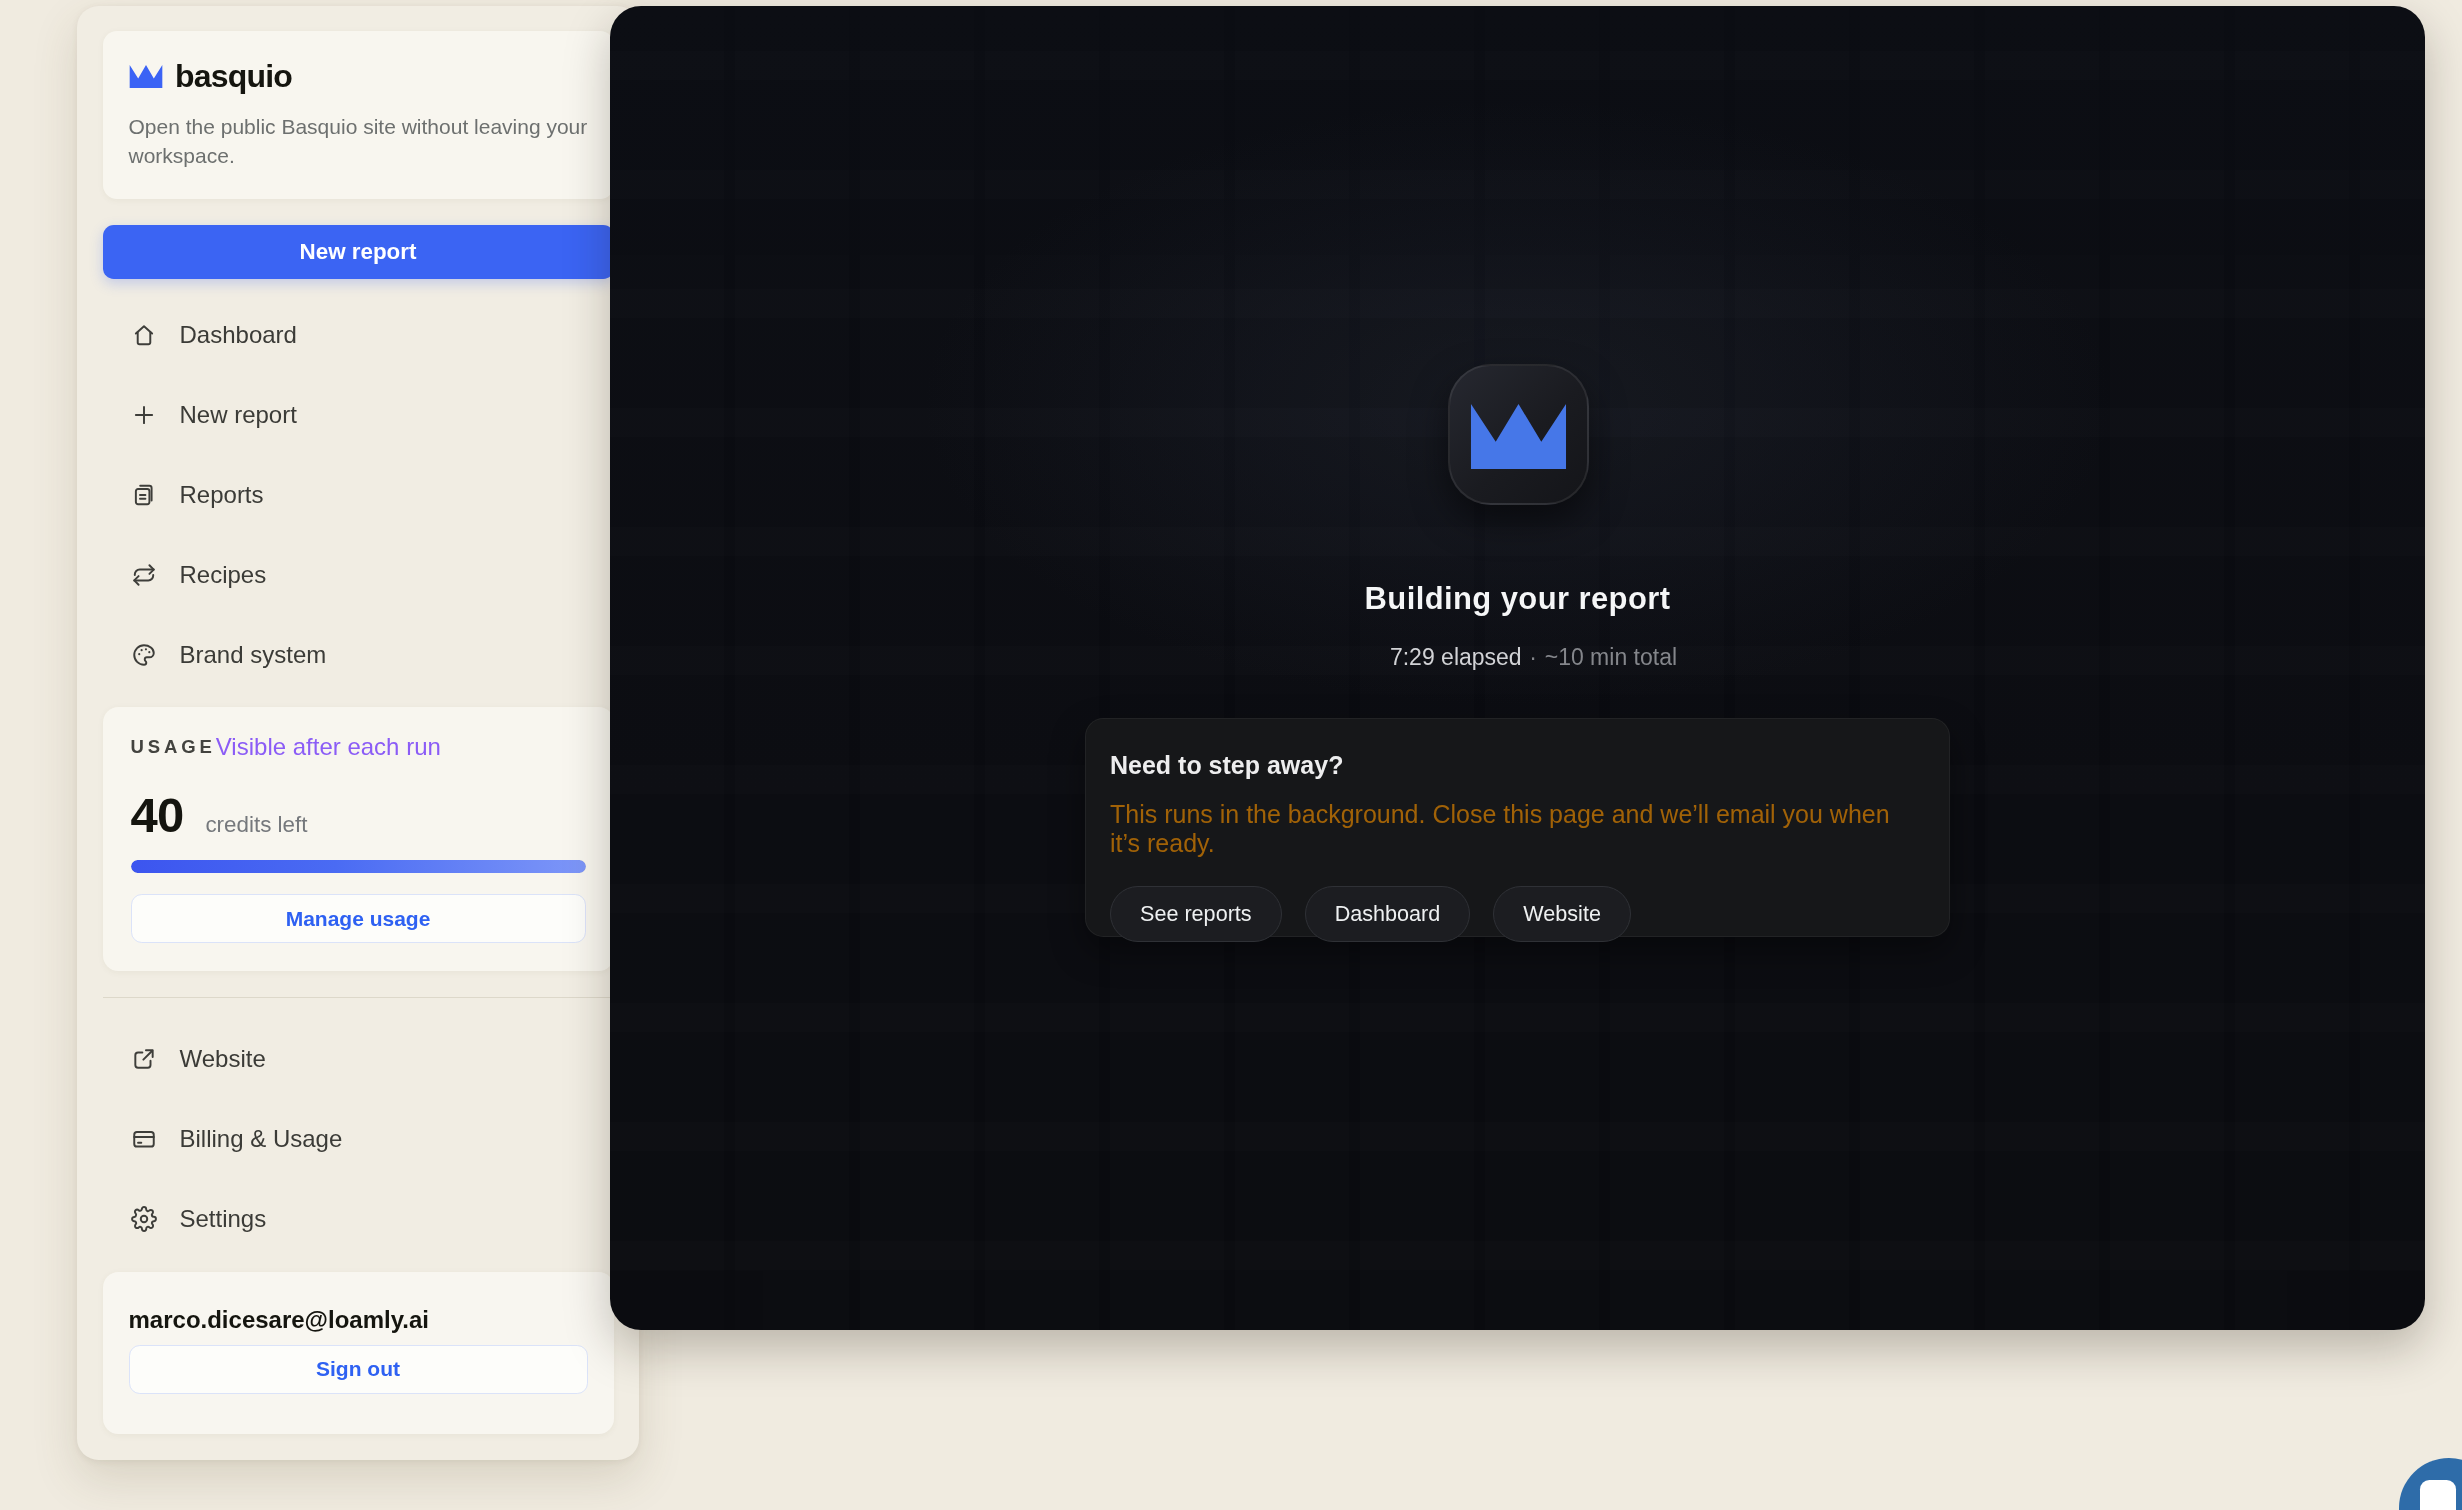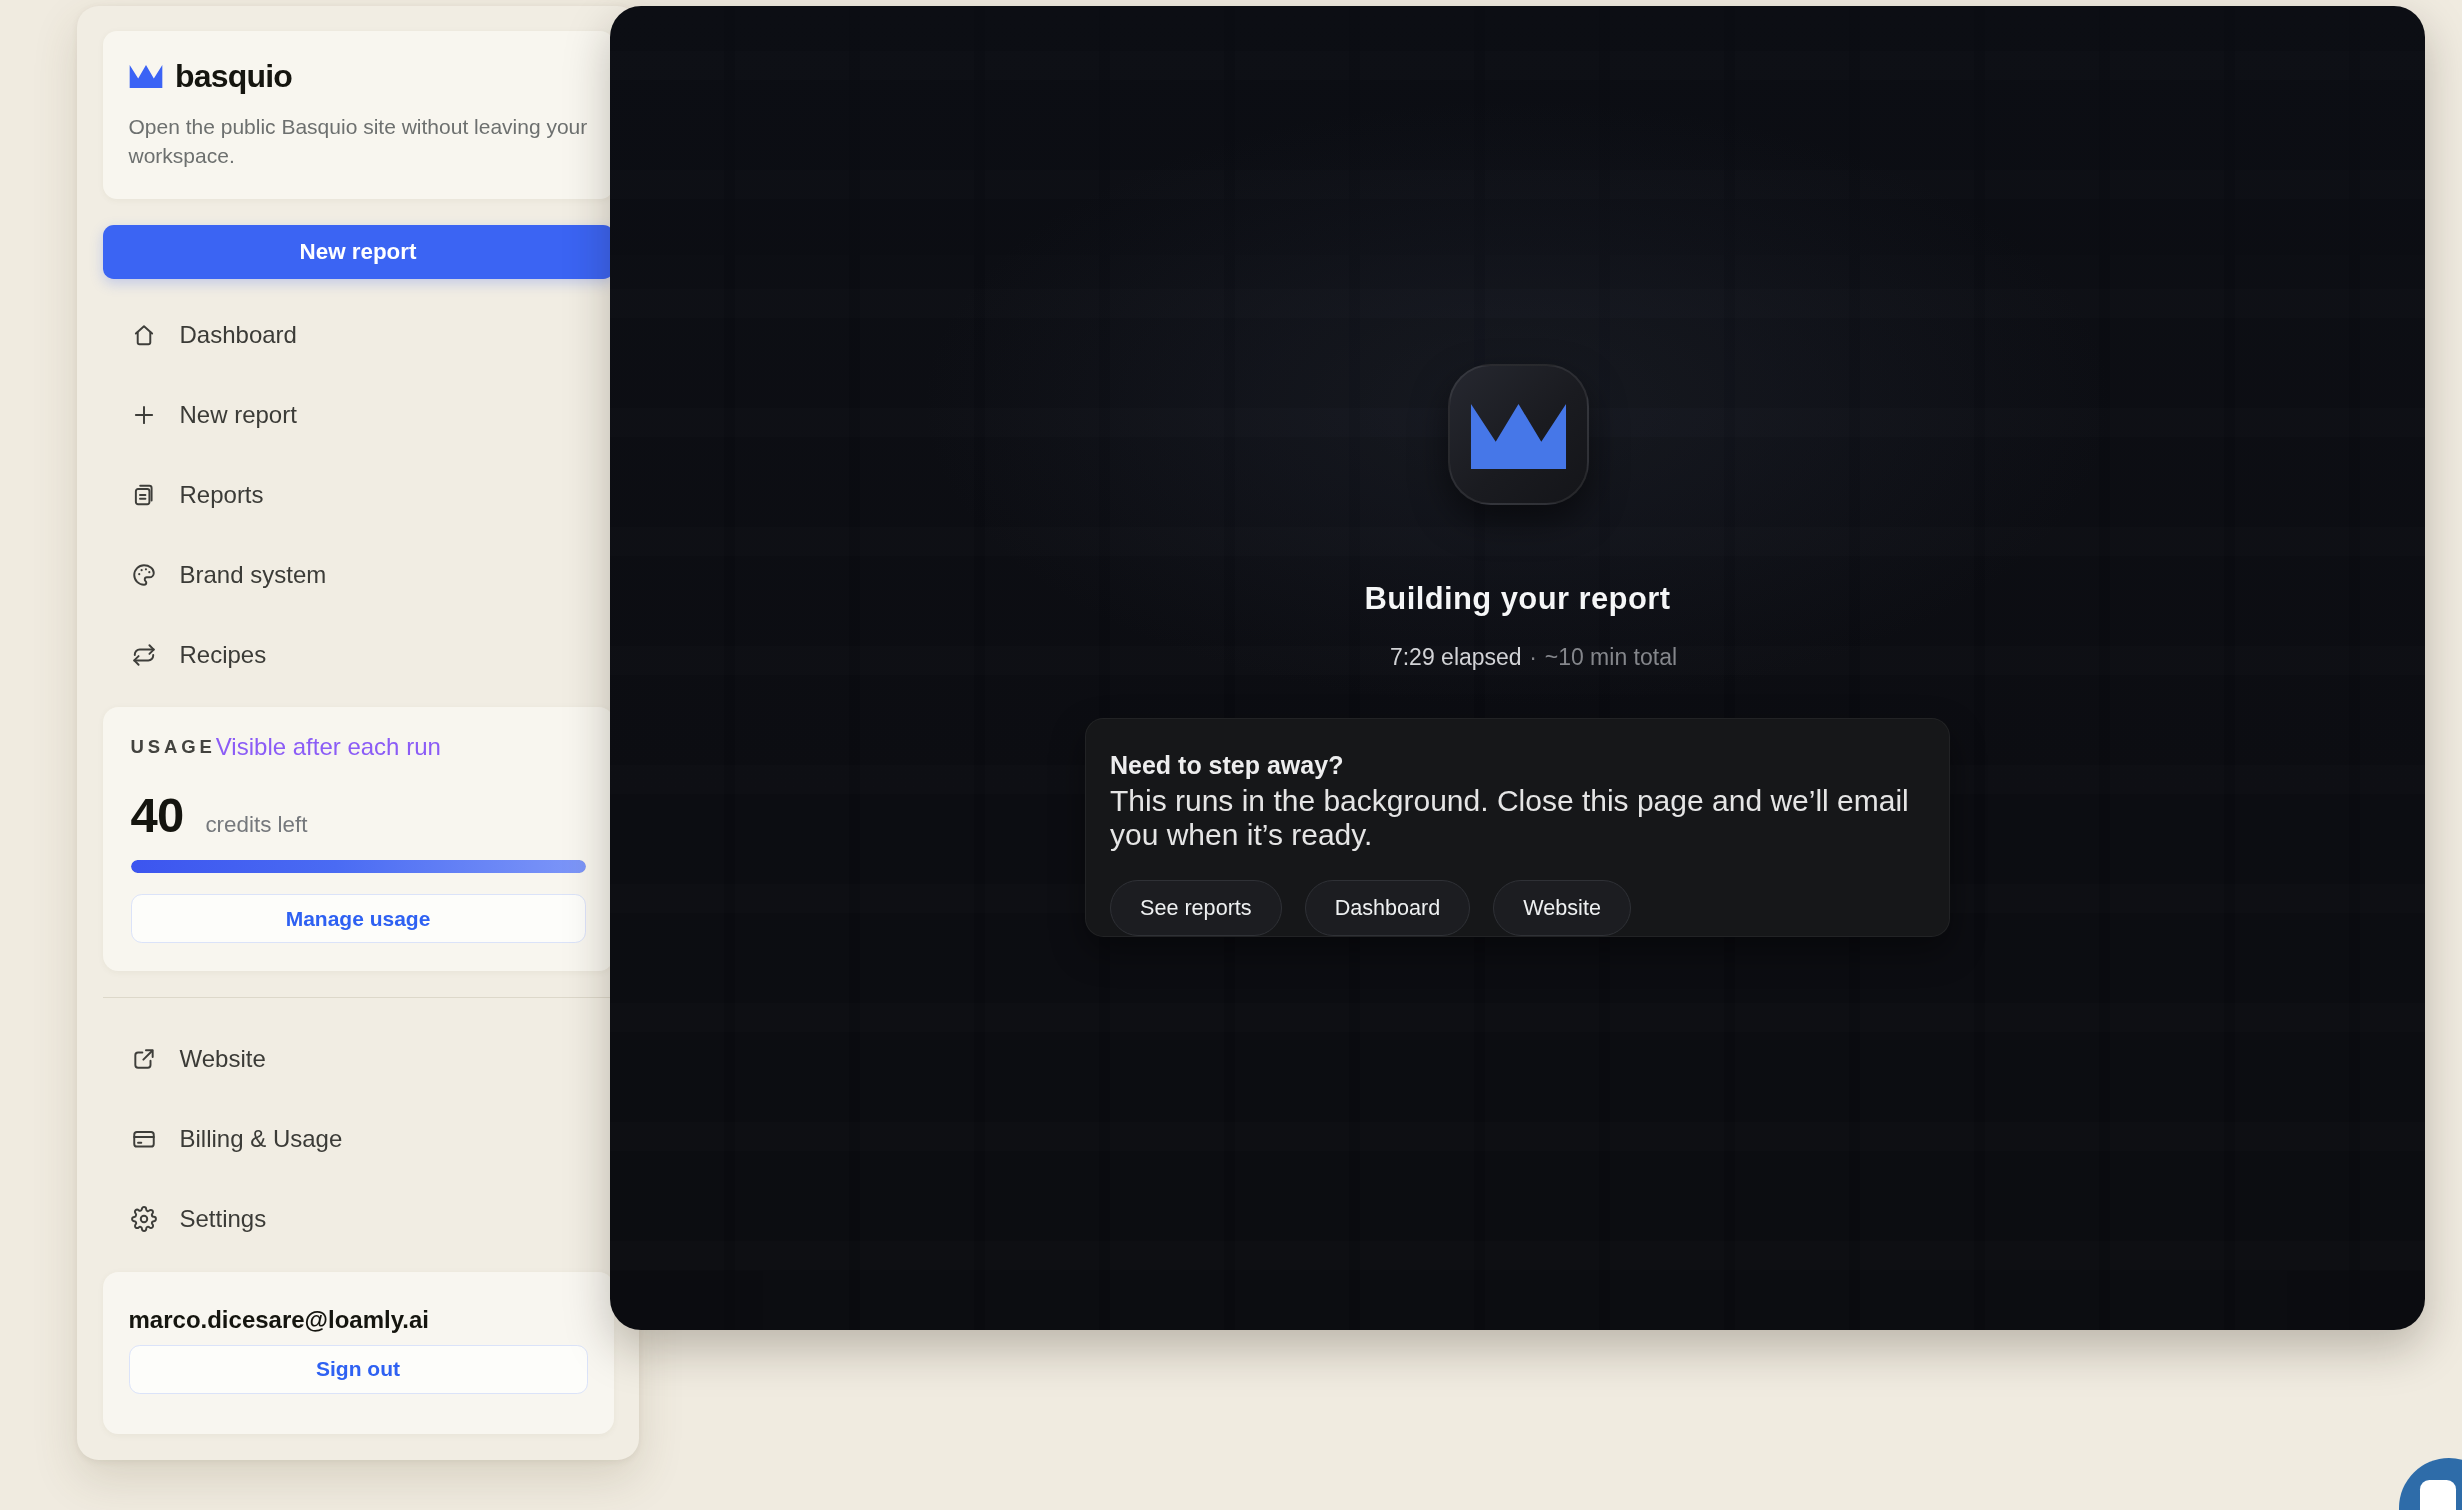--- a/index.html
+++ b/index.html
@@ -114,21 +114,21 @@
   .sub-sep { color:#84868b; margin:0 7.7px; }
   .sub-total { color:#84868b; }
 
   .step-card {
     position:absolute; left:475px; top:712px; width:865px; height:219px;
     background:#161719; border:1.5px solid rgba(255,255,255,.055);
     border-radius:18.5px; padding:32px 24px;
     box-shadow:0 14px 34px rgba(0,0,0,.4);
   }
   .step-title { font-size:25px; font-weight:650; color:#ededee; }
-  .step-body { margin-top:4px; font-size:30px; color:#e5e5e5; }
+  .step-body { margin-top:20px; font-size:25px; color:#a16207; }
   .step-actions { margin-top:28px; display:flex; gap:23px; }
   .btn-pill {
     height:56px; padding:0 29px; border-radius:772px;
     background:#1c1d21; border:1.5px solid #2f3136; color:#eef0f1;
     font-size:21.6px; font-weight:500; font-family:inherit; cursor:pointer;
   }
 
   
   .chat-widget {
     position:absolute; left:2399px; top:1458px; width:100px; height:100px;
@@ -173,36 +173,36 @@
     <div class="nav-item">
       <svg viewBox="0 0 24 24">
         <rect x="4.5" y="6.5" width="12.5" height="14" rx="2"></rect>
         <path d="M8.5 3.5 h8.5 a2 2 0 0 1 2 2 V17"></path>
         <path d="M8.3 12 h5 M8.3 15.5 h5"></path>
       </svg>
       <span class="nav-label">Reports</span>
     </div>
     <div class="nav-item">
       <svg viewBox="0 0 24 24">
+        <path d="M17 3 l4 4 -4 4"></path>
+        <path d="M21 7 H8 a4.5 4.5 0 0 0 -4.5 4.5 v.5"></path>
+        <path d="M7 21 l-4 -4 4 -4"></path>
+        <path d="M3 17 h13 a4.5 4.5 0 0 0 4.5 -4.5 v-.5"></path>
+      </svg>
+      <span class="nav-label">Recipes</span>
+    </div>
+    <div class="nav-item">
+      <svg viewBox="0 0 24 24">
         <path d="M12 3 a9 9 0 1 0 0 18 c1.3 0 2.1 -.9 2.1 -1.9 0 -.6 -.3 -1.1 -.7 -1.5 -.4 -.4 -.7 -.9 -.7 -1.5 0 -1.1 .9 -2 2 -2 h2.3 a4 4 0 0 0 4 -4 C21 6.2 16.9 3 12 3 z"></path>
         <circle class="dot-fill" cx="7.6" cy="11.2" r="1"></circle>
         <circle class="dot-fill" cx="9.8" cy="7.5" r="1"></circle>
         <circle class="dot-fill" cx="13.8" cy="6.8" r="1"></circle>
         <circle class="dot-fill" cx="16.9" cy="9.4" r="1"></circle>
       </svg>
       <span class="nav-label">Brand system</span>
-    </div>
-    <div class="nav-item">
-      <svg viewBox="0 0 24 24">
-        <path d="M17 3 l4 4 -4 4"></path>
-        <path d="M21 7 H8 a4.5 4.5 0 0 0 -4.5 4.5 v.5"></path>
-        <path d="M7 21 l-4 -4 4 -4"></path>
-        <path d="M3 17 h13 a4.5 4.5 0 0 0 4.5 -4.5 v-.5"></path>
-      </svg>
-      <span class="nav-label">Recipes</span>
     </div>
   </nav>
 
   <div class="usage-card">
     <div class="usage-head">
       <span class="usage-title">USAGE</span>
       <span class="usage-note">Visible after each run</span>
     </div>
     <div class="credits-row">
       <span class="credits-value">40</span>

